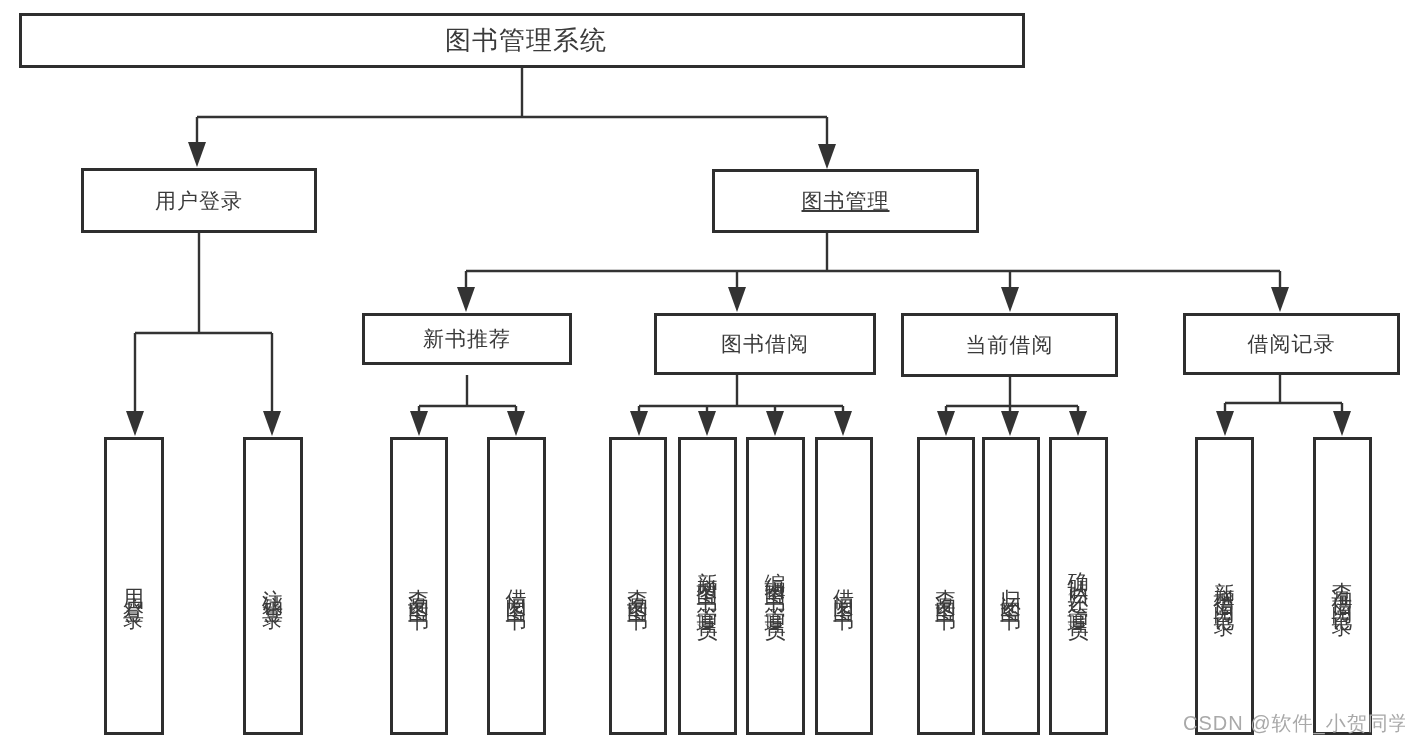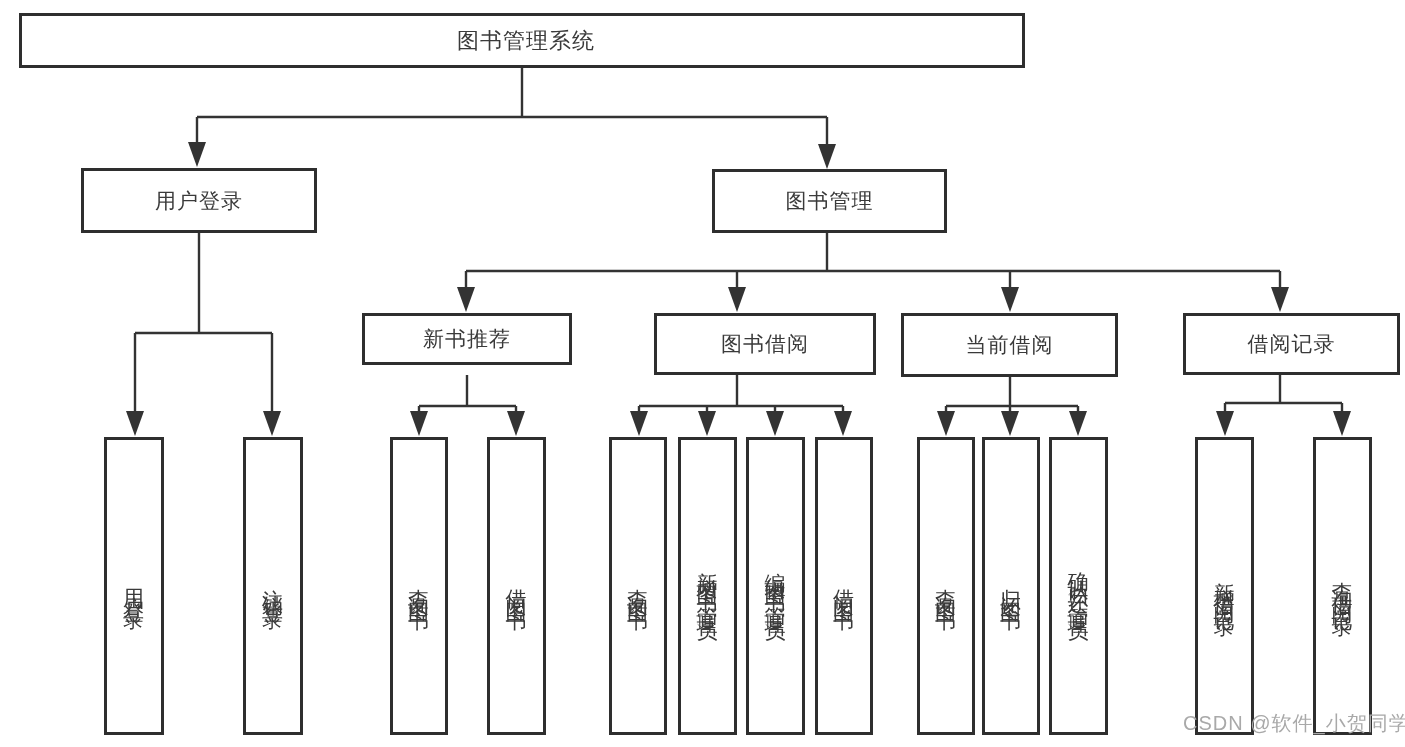--- a/index.html
+++ b/index.html
@@ -22,21 +22,21 @@
     position: absolute;
     box-sizing: border-box;
     background: #ffffff;
     border: 3px solid #2e2e2e;
     display: flex;
     align-items: center;
     justify-content: center;
     text-align: center;
   }
   .hnode { font-size: 21px; letter-spacing: 1px; }
-  .root  { font-size: 22px; padding-left: 8px; }
+  .root  { font-size: 26px; padding-left: 8px; }
   .vnode { }
   .vlabel {
     writing-mode: vertical-rl;
     text-orientation: mixed;
     font-size: 21px;
     letter-spacing: 7px;
     line-height: 1;
     white-space: nowrap;
   }
   .watermark {
@@ -82,21 +82,21 @@
       <polygon points="1001,411 1019,411 1010,436"></polygon>
       <polygon points="1069,411 1087,411 1078,436"></polygon>
       <polygon points="1216,411 1234,411 1225,436"></polygon>
       <polygon points="1333,411 1351,411 1342,436"></polygon>
     </g>
   </svg>
 
   <div class="node hnode root" style="left:19px; top:13px; width:1006px; height:55px;">图书管理系统</div>
 
   <div class="node hnode" style="left:81px; top:168px; width:236px; height:65px;">用户登录</div>
-  <div class="node hnode" style="left:712px; top:169px; width:235px; height:64px;">图书管理</div>
+  <div class="node hnode" style="left:712px; top:169px; width:267px; height:64px;text-decoration:underline;">图书管理</div>
 
   <div class="node hnode" style="left:362px; top:313px; width:210px; height:52px;">新书推荐</div>
   <div class="node hnode" style="left:654px; top:313px; width:222px; height:62px;">图书借阅</div>
   <div class="node hnode" style="left:901px; top:313px; width:217px; height:64px;">当前借阅</div>
   <div class="node hnode" style="left:1171px; top:313px; width:217px; height:62px;margin-left:12px;">借阅记录</div>
 
   <div class="node vnode" style="left:104px; top:437px; width:60px; height:298px;">
     <span class="vlabel">用户登录</span>
   </div>
   <div class="node vnode" style="left:243px; top:437px; width:60px; height:298px;">

